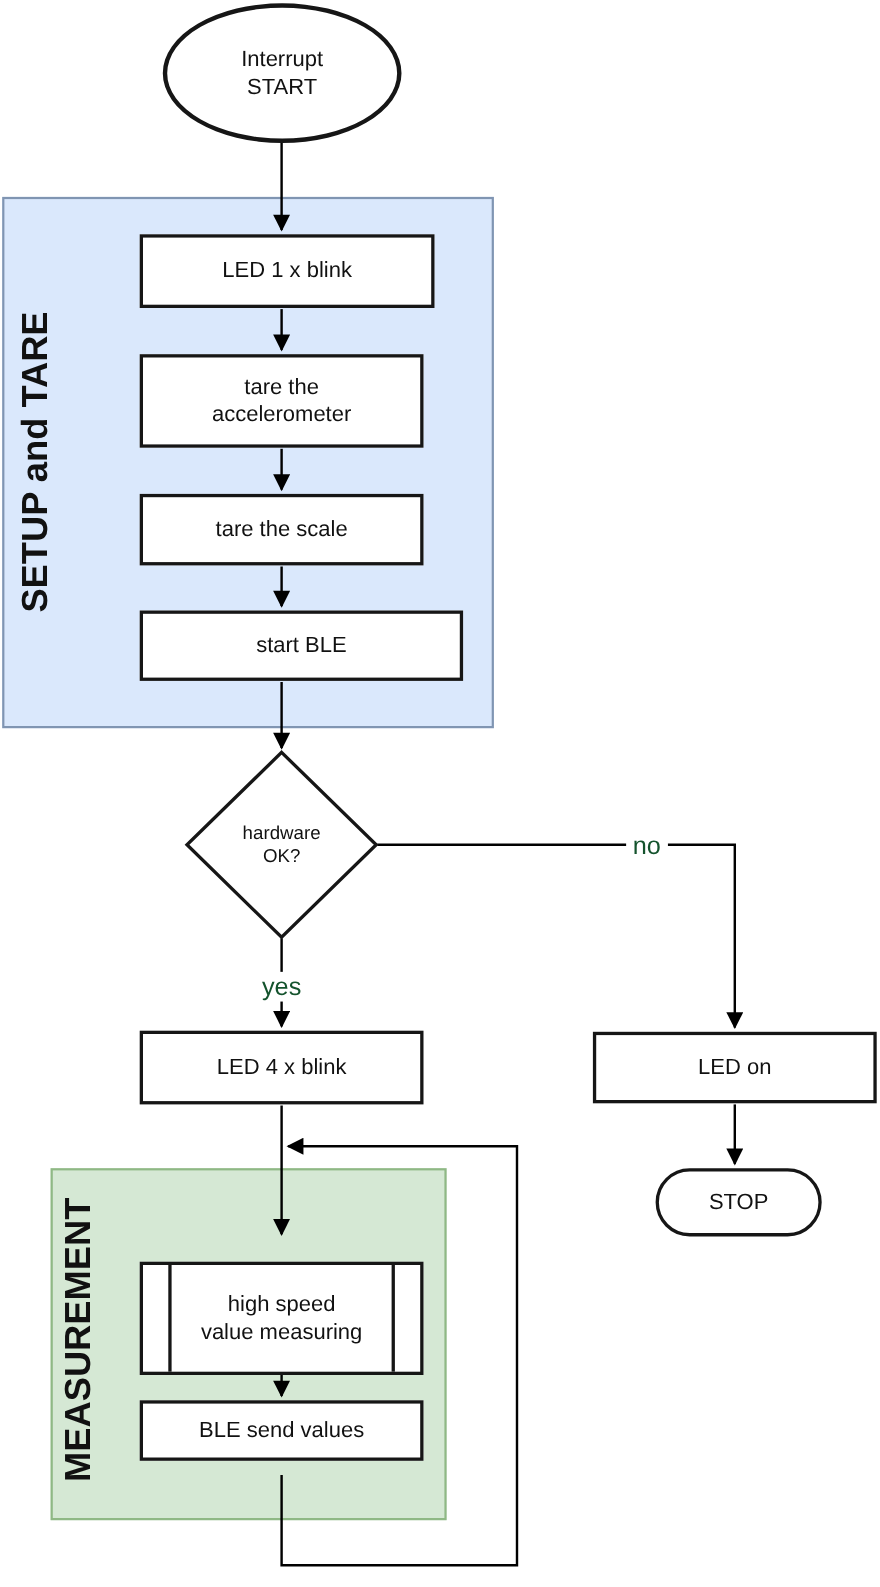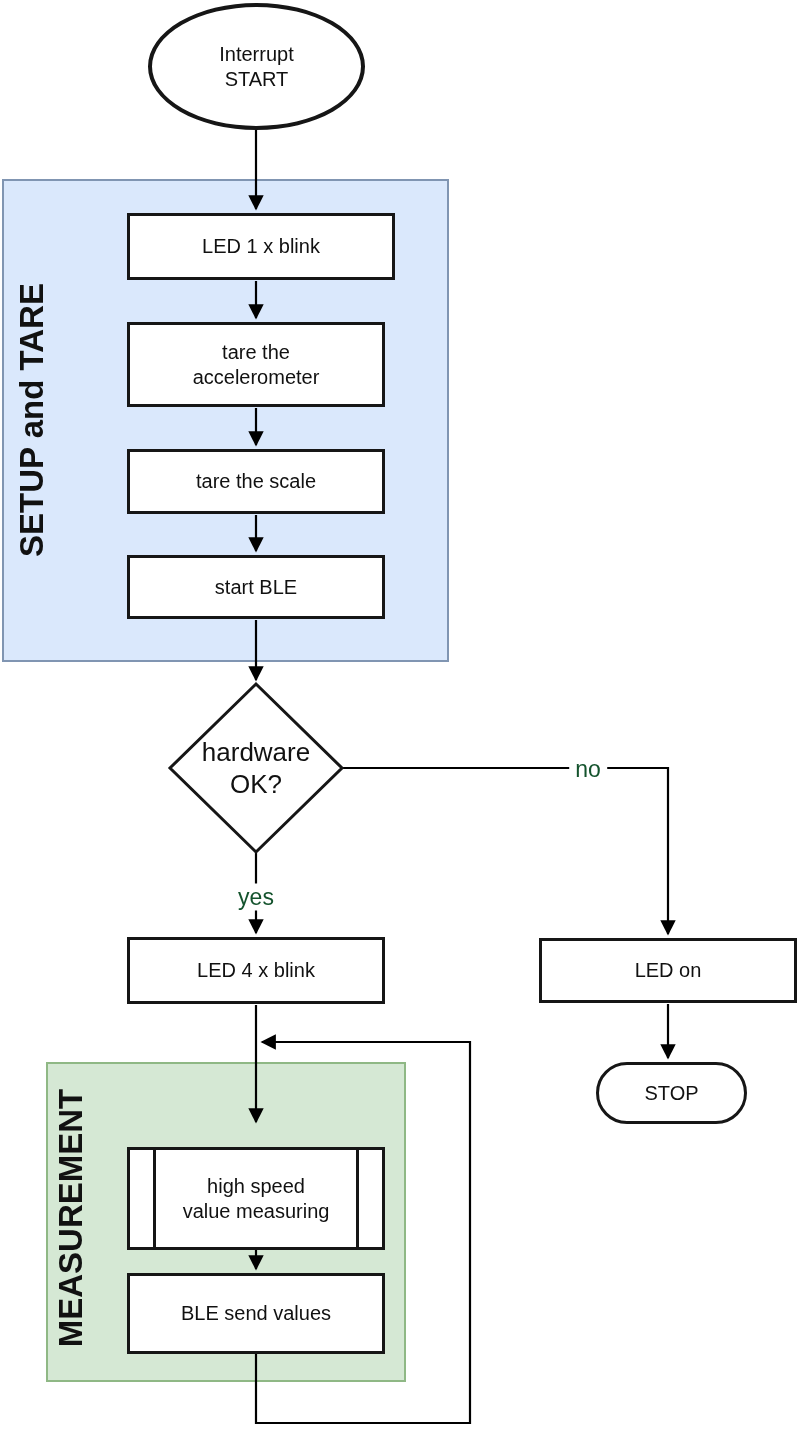--- a/index.html
+++ b/index.html
@@ -37,32 +37,32 @@
   
   .node{
     position:absolute;z-index:3;background:var(--node-fill);border:3px solid var(--node-stroke);
     display:flex;align-items:center;justify-content:center;text-align:center;
     font-size:20px;line-height:1.25;white-space:pre-line;color:var(--label-text);
   }
   .terminator-start{left:148px;top:3px;width:217px;height:127px;border-radius:50%;border-width:4px;}
   .box-led1{left:127px;top:213px;width:268px;height:67px;}
   .box-tare-accel{left:127px;top:322px;width:258px;height:85px;}
   .box-tare-scale{left:127px;top:449px;width:258px;height:65px;}
-  .box-start-ble{left:127px;top:555px;width:258px;height:64px;}
+  .box-start-ble{left:127px;top:555px;width:294px;height:64px;}
   .box-led3{left:127px;top:937px;width:258px;height:67px;}
   .box-led-on{left:539px;top:938px;width:258px;height:65px;}
   .terminator-stop{left:596px;top:1062px;width:151px;height:62px;border-radius:31px;}
   .box-high-speed{left:127px;top:1126px;width:258px;height:103px;margin-top:21px;}
-  .box-ble-send{left:127px;top:1273px;width:258px;height:81px;}
+  .box-ble-send{left:127px;top:1273px;width:258px;height:55px;}
 
   
   .diamond-text{
     position:absolute;z-index:3;left:170px;top:684px;width:172px;height:168px;
     display:flex;align-items:center;justify-content:center;text-align:center;
-    font-size:26px;line-height:1.25;white-space:pre-line;
+    font-size:17px;line-height:1.25;white-space:pre-line;
   }
 
   
   .pbar{position:absolute;top:0;bottom:0;width:3px;background:var(--node-stroke);}
   .pbar-l{left:23px;}
   .pbar-r{right:23px;}
 
   
   .edge-label{
     position:absolute;z-index:4;transform:translate(-50%,-50%);

